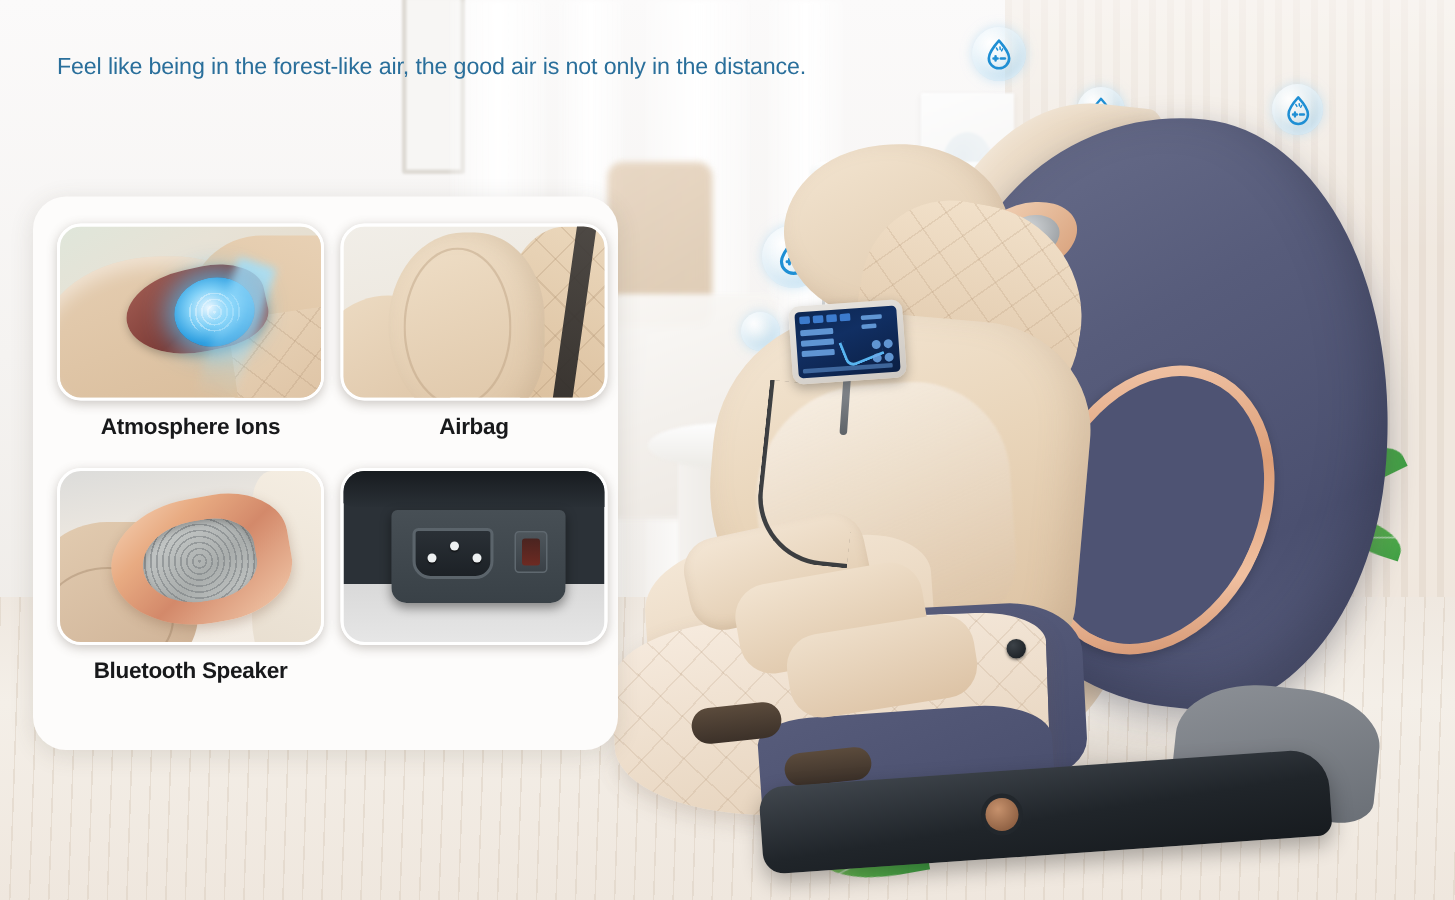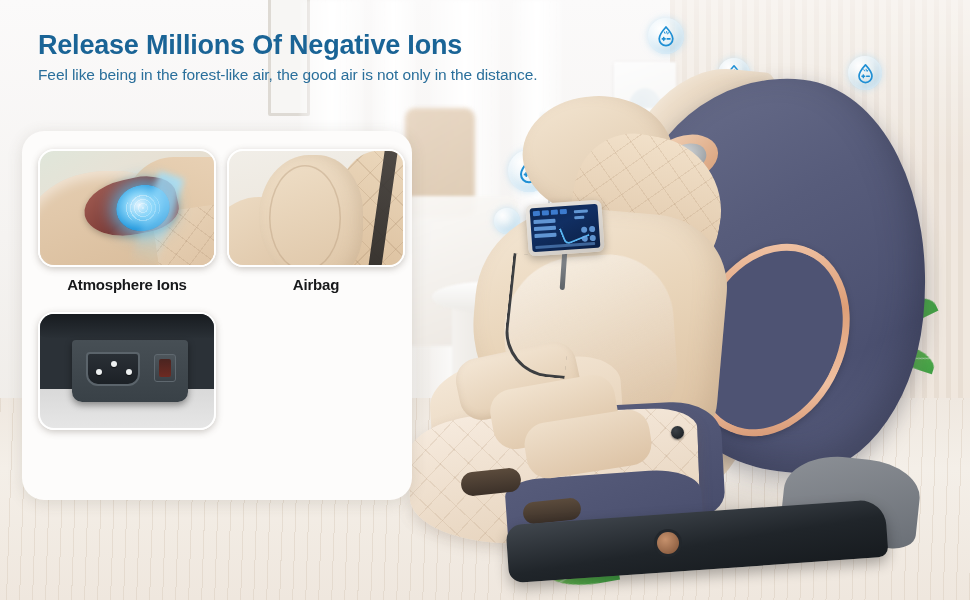--- a/index.html
+++ b/index.html
@@ -616,21 +616,20 @@
         </svg>
       </div>
       <div class="bubble" style="left: 576px; top: 168px; width: 24px; height: 24px;"></div>
       <div class="bubble" style="left: 658px; top: 105px; width: 22px; height: 22px;"></div>
       <div class="bubble" style="left: 688px; top: 168px; width: 20px; height: 20px;"></div>
       <div class="bubble" style="left: 494px; top: 208px; width: 26px; height: 26px;"></div>
       <div class="bubble" style="left: 562px; top: 185px; width: 18px; height: 18px;"></div>
     </div>
 
   <div class="heading-block">
-    <div class="headline">Release Millions Of Negative Ions</div>
     <div class="subhead">Feel like being in the forest-like air, the good air is not only in the distance.</div>
   </div>
 
   <div class="panel">
     <div class="panel-grid">
 
       <div class="cell">
         <div class="thumb t-lamp">
           <div class="leather-a"></div>
           <div class="leather-b"></div>
@@ -645,20 +644,30 @@
       <div class="cell">
         <div class="thumb t-airbag">
           <div class="bagL"></div>
           <div class="bagR"></div>
           <div class="seam"></div>
           <div class="bagM"></div>
         </div>
         <div class="cap">Airbag</div>
       </div>
 
+      <div class="cell" style="margin-top:14px;">
+        <div class="thumb t-spk">
+          <div class="side"></div>
+          <div class="pad"></div>
+          <div class="ring">
+              <div class="grille"></div>
+            </div>
+        </div>
+        <div class="cap">Bluetooth Speaker</div>
+      </div>
 
       <div class="cell" style="margin-top:14px;">
         <div class="thumb t-pwr">
           <div class="topbar"></div>
           <div class="plate">
             <div class="socket">
               <span class="p1"></span>
                 <span class="p2"></span>
                 <span class="p3"></span>
             </div>

